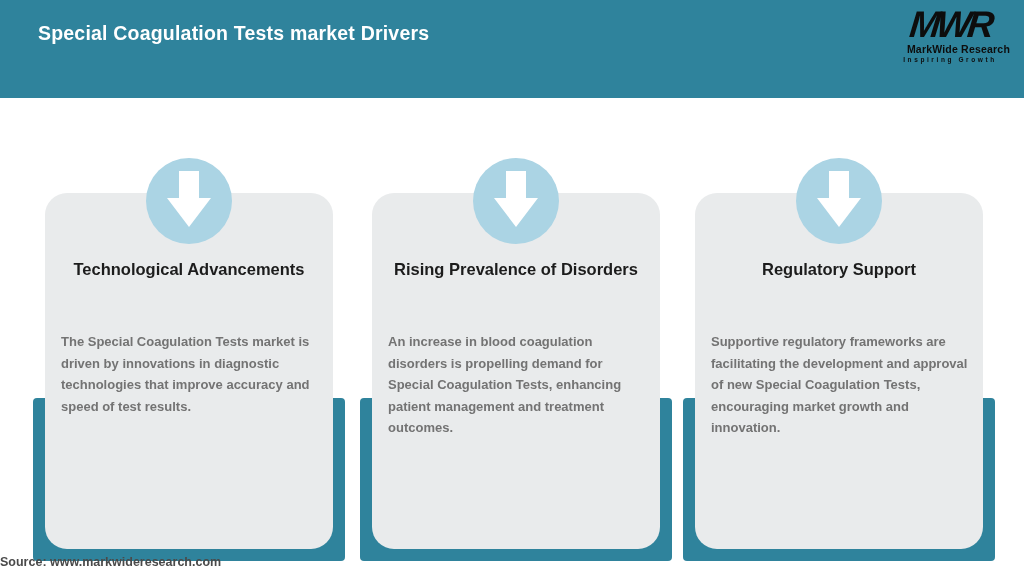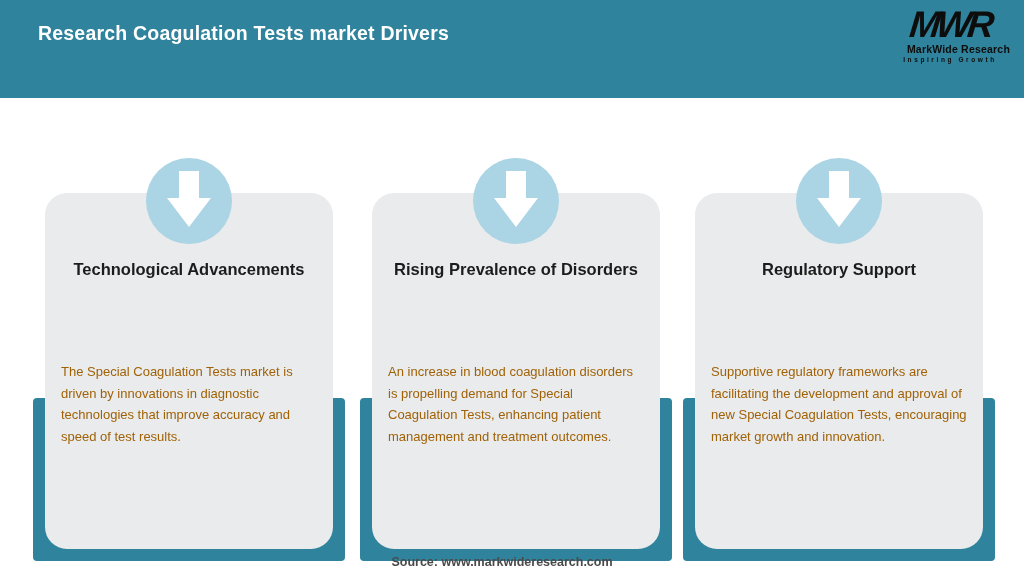--- a/index.html
+++ b/index.html
@@ -99,63 +99,64 @@
   .card-title {
     margin: 62px 16px 0 16px;
     height: 70px;
     font-size: 16.5px;
     line-height: 28px;
     font-weight: bold;
     text-align: center;
     color: #1c1c1c;
   }
   .card-desc {
-    margin: 36px 15px 0 16px;
+    margin: 6px 15px 0 16px;
     font-size: 13px;
     line-height: 21.5px;
-    color: #a16207;
+    color: #737373;
+    font-weight: bold;
   }
   .icon-circle {
     position: absolute;
     top: 142px;
     left: 50%;
     margin-left: -43px;
     width: 86px;
     height: 86px;
     border-radius: 50%;
     background: var(--circle-blue, #ABD4E4);
   }
   .icon-circle svg { display: block; }
 
   
   .footer-source {
     position: absolute;
     left: 0;
     width: 1004px;
     bottom: 7px;
-    text-align: center;
+    text-align: left;
     font-size: 12.5px;
     font-weight: bold;
     color: #4a4a4a;
   }
   .footer-disclaimer {
     position: absolute;
     right: 14px;
     bottom: 6px;
     font-size: 9.5px;
     color: #2f2f2f;
   }
 </style>
 </head>
 <body>
 
 <div class="page">
 
   <header class="header">
-    <h1 class="header-title">Research Coagulation Tests market Drivers</h1>
+    <h1 class="header-title">Special Coagulation Tests market Drivers</h1>
     <div class="logo">
       <div class="logo-monogram">MWR</div>
       <div class="logo-name">MarkWide Research</div>
       <div class="logo-tagline">Inspiring Growth</div>
     </div>
   </header>
 
   <section class="column c1">
     <div class="backing"></div>
     <div class="card">

